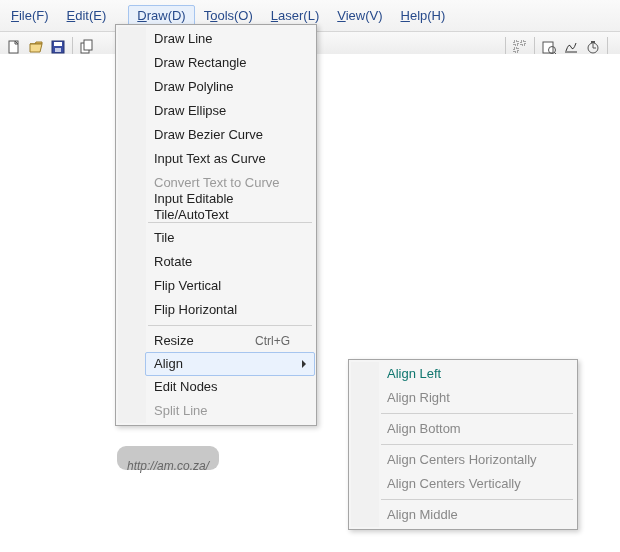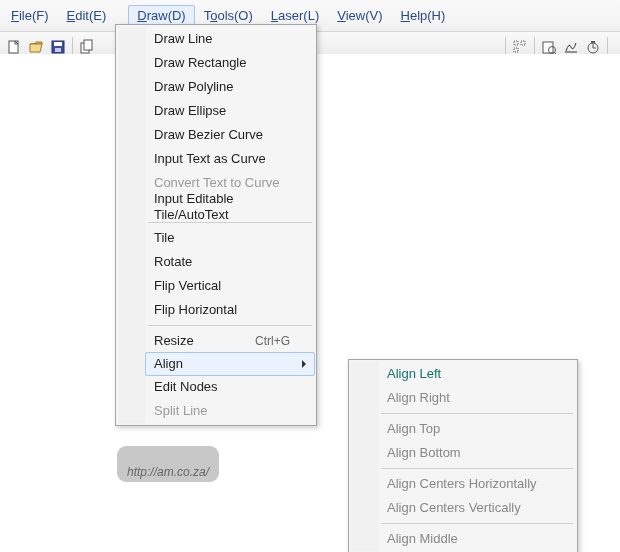--- a/index.html
+++ b/index.html
@@ -124,21 +124,21 @@
   .submenu-inner {
     border-left: 28px solid #f1f1f1;
     background: #f5f5f5;
   }
   .watermark {
     position: absolute;
     top: 446px;
     left: 117px;
     background: #c8c8c8;
     border-radius: 9px;
-    padding: 18px 10px;
+    padding: 12px 10px;
     font-style: italic;
     font-size: 12px;
     color: #666;
     height: 18px;
     line-height: 16px;
   }
   .underline { text-decoration: underline; }
   .content-area {
     position: absolute;
     top: 54px; left: 0; right: 0; bottom: 0;
@@ -289,23 +289,20 @@
 <div class="submenu">
   <div class="submenu-inner" id="submenu-inner">
       <div class="menu-item">
         <span style="color: #0f766e;">Align Left</span>
       </div>
       <div class="menu-item">
         <span style="color: rgb(136, 136, 136);">Align Right</span>
       </div>
       <div class="menu-sep"></div>
       <div class="menu-item">
-        <span style="color: rgb(136, 136, 136);">Align Top</span>
-      </div>
-      <div class="menu-item">
         <span style="color: rgb(136, 136, 136);">Align Bottom</span>
       </div>
       <div class="menu-sep"></div>
       <div class="menu-item">
         <span style="color: rgb(136, 136, 136);">Align Centers Horizontally</span>
       </div>
       <div class="menu-item">
         <span style="color: rgb(136, 136, 136);">Align Centers Vertically</span>
       </div>
       <div class="menu-sep"></div>

